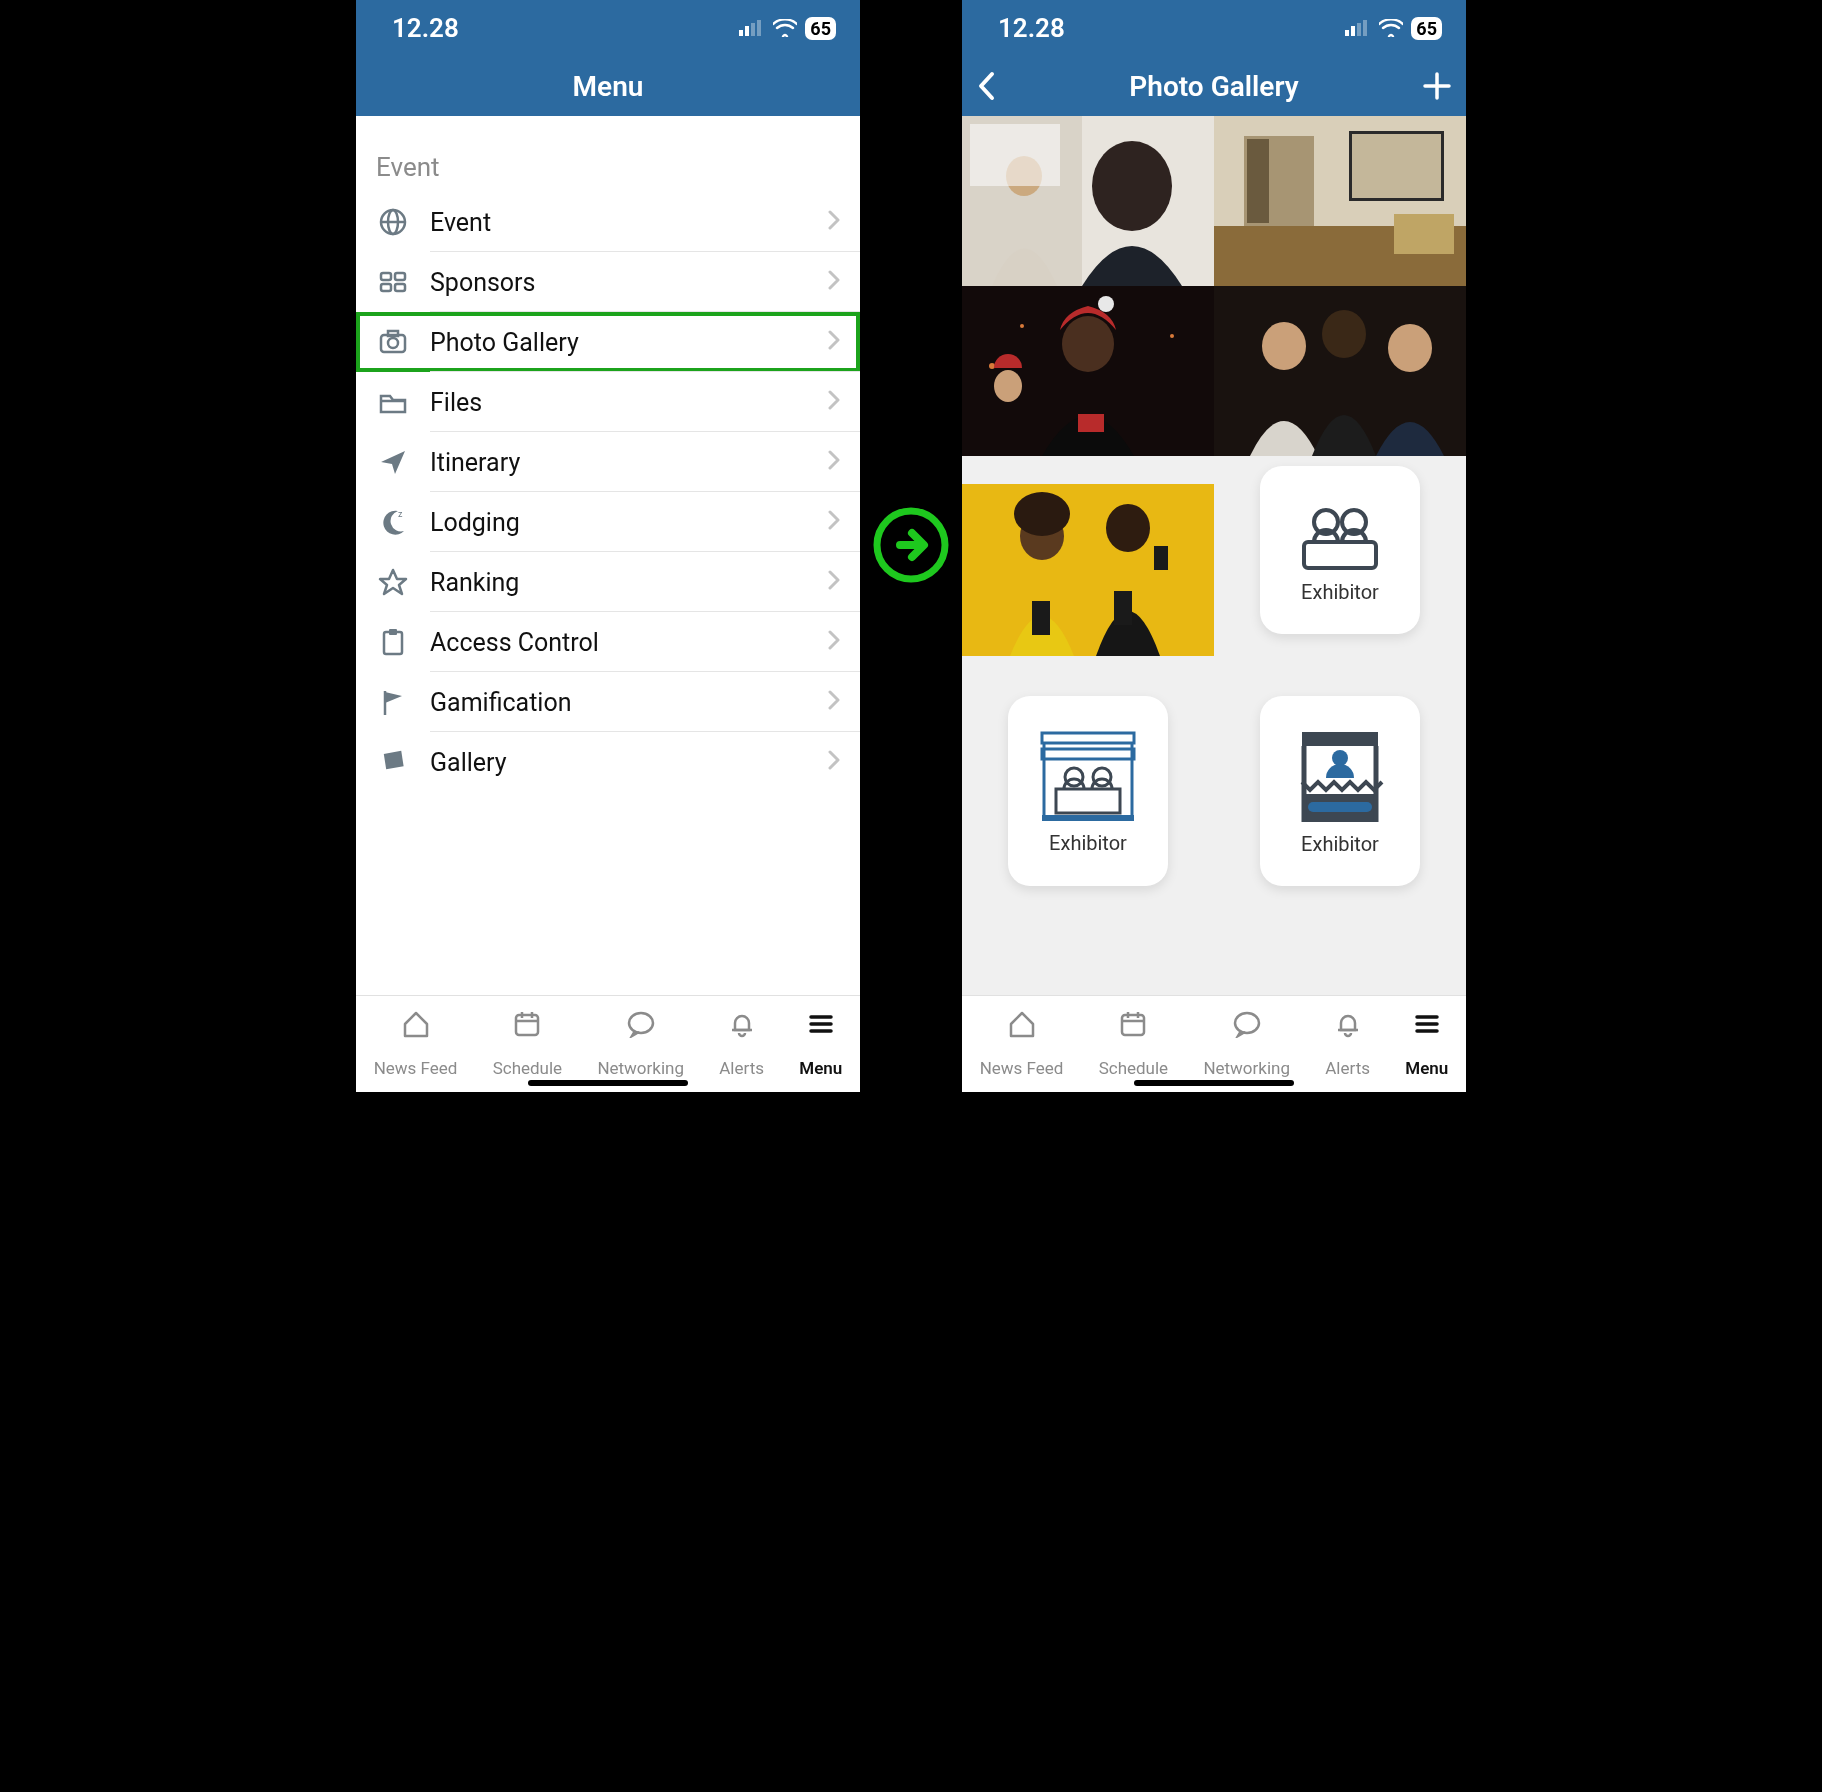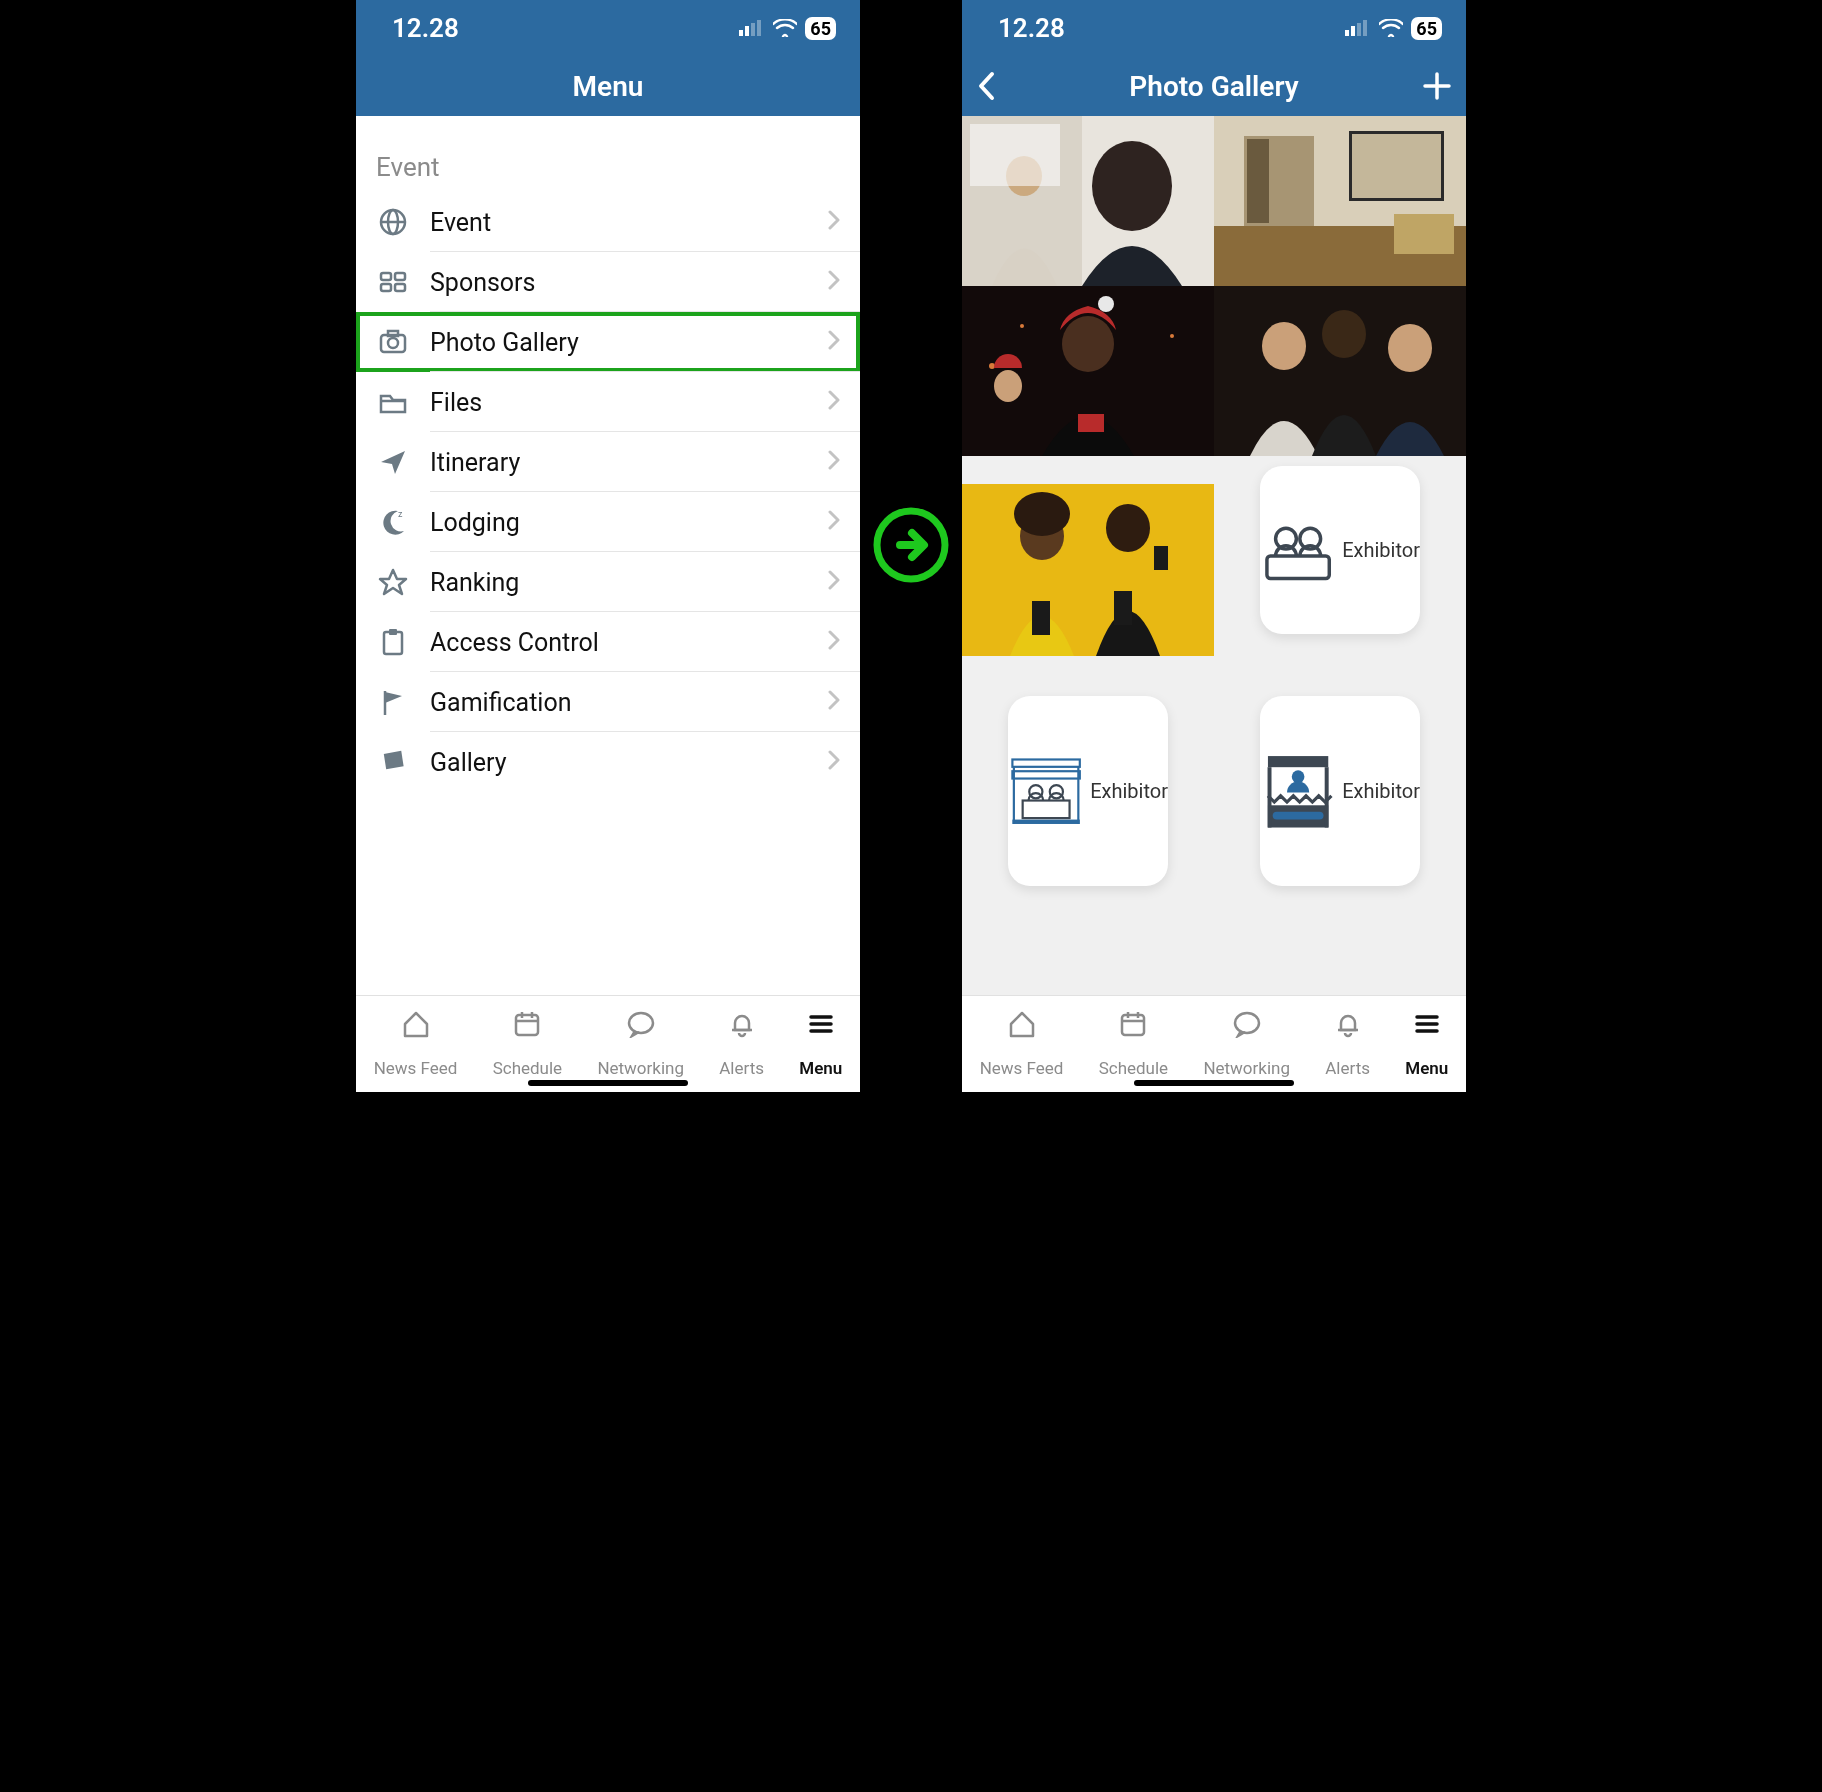--- a/index.html
+++ b/index.html
@@ -32,21 +32,21 @@
   .tab{display:flex;flex-direction:column;align-items:center;gap:20px;color:#8b8b8b;font-size:17px;cursor:pointer;}
   .tab.active{color:#111;font-weight:600;}
   .tab svg{display:block;}
   .home-indicator{position:absolute;left:50%;bottom:6px;transform:translateX(-50%);width:160px;height:6px;border-radius:3px;background:#000;}
   
   .gallery-content{height:calc(100% - 56px - 60px - 96px);background:#f0f0f0;}
   .g-row{display:flex;}
   .g-cell{width:252px;height:170px;position:relative;overflow:hidden;}
   .g-cell.tall{height:200px;}
   .g-cell.big{height:258px;}
-  .exh-card{position:absolute;left:46px;right:46px;top:40px;bottom:28px;background:#fff;border-radius:22px;box-shadow:0 4px 12px rgba(0,0,0,0.1);display:flex;flex-direction:row;align-items:center;justify-content:center;gap:6px;}
+  .exh-card{position:absolute;left:46px;right:46px;top:40px;bottom:28px;background:#fff;border-radius:22px;box-shadow:0 4px 12px rgba(0,0,0,0.1);display:flex;flex-direction:column;align-items:center;justify-content:center;gap:6px;}
   .exh-card .exh-label{font-size:20px;color:#333;}
   
   .arrow-between{position:absolute;left:516px;top:506px;width:78px;height:78px;}
 </style>
 </head>
 <body>
 
 <div class="stage">
 
   <div class="phone phone-left">

